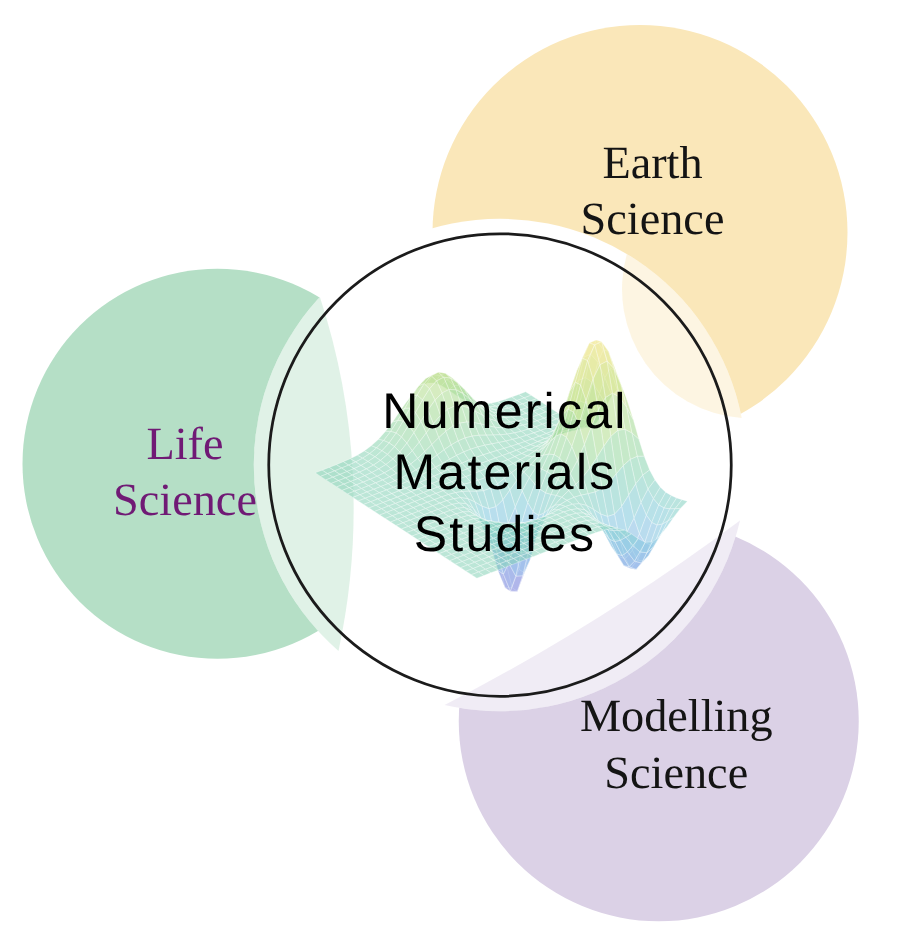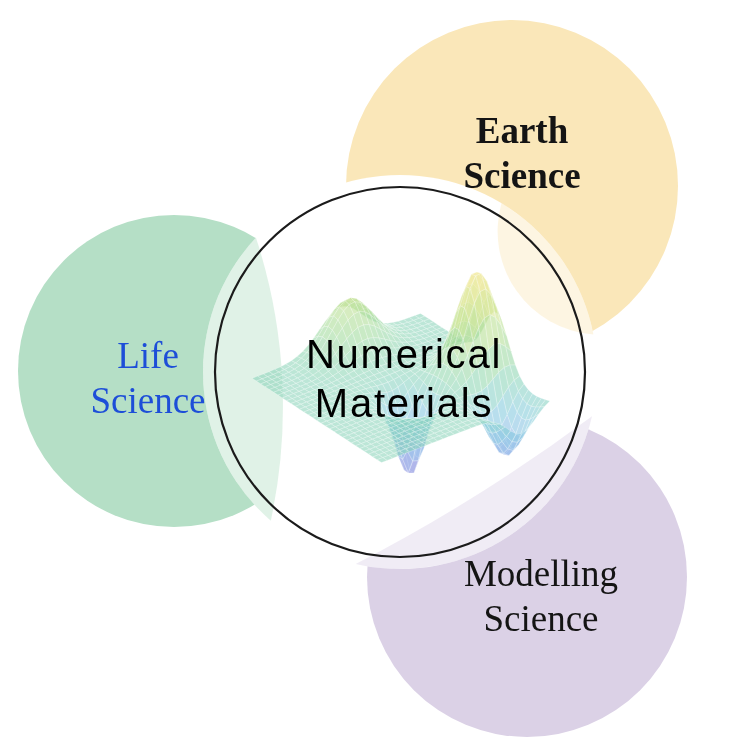--- a/index.html
+++ b/index.html
@@ -29,21 +29,21 @@
     font-family: "Liberation Sans", "DejaVu Sans", sans-serif;
     font-size: 40px;
     line-height: 49px;
     letter-spacing: 1.8px;
     text-align: center;
     color: #000000;
     white-space: nowrap;
   }
   .center-title span { display: block; }
   .pos-life      { left: 148px; top: 378px; }
-  .pos-earth     { left: 522px; top: 153px; font-weight: bold; }
+  .pos-earth     { left: 522px; top: 153px; }
   .pos-materials { left: 541px; top: 596px; }
   .pos-center    { left: 404px; top: 379px; }
 </style>
 </head>
 <body>
 
 <div class="stage">
 
   <svg id="diagram-svg" width="731" height="756" viewBox="0 0 731 756">
     <defs>
@@ -962,31 +962,32 @@
         <path d="M 394.0 453.3 L 398.3 456.1 L 403.9 453.9 L 399.6 451.1 Z" fill="rgb(133,210,183)" fill-opacity="0.55" stroke="rgba(255,255,255,0.5)" stroke-width="0.5" stroke-linejoin="round"></path>
         <path d="M 368.5 454.1 L 372.8 456.9 L 378.5 454.8 L 374.1 452.0 Z" fill="rgb(133,210,183)" fill-opacity="0.55" stroke="rgba(255,255,255,0.5)" stroke-width="0.5" stroke-linejoin="round"></path>
         <path d="M 378.5 454.8 L 382.8 457.6 L 388.4 455.4 L 384.1 452.6 Z" fill="rgb(133,210,183)" fill-opacity="0.55" stroke="rgba(255,255,255,0.5)" stroke-width="0.5" stroke-linejoin="round"></path>
         <path d="M 388.4 455.4 L 392.7 458.2 L 398.3 456.1 L 394.0 453.3 Z" fill="rgb(133,210,183)" fill-opacity="0.55" stroke="rgba(255,255,255,0.5)" stroke-width="0.5" stroke-linejoin="round"></path>
         <path d="M 372.8 456.9 L 377.1 459.7 L 382.8 457.6 L 378.5 454.8 Z" fill="rgb(133,210,183)" fill-opacity="0.55" stroke="rgba(255,255,255,0.5)" stroke-width="0.5" stroke-linejoin="round"></path>
         <path d="M 382.8 457.6 L 387.1 460.4 L 392.7 458.2 L 388.4 455.4 Z" fill="rgb(133,210,183)" fill-opacity="0.55" stroke="rgba(255,255,255,0.5)" stroke-width="0.5" stroke-linejoin="round"></path>
         <path d="M 377.1 459.7 L 381.5 462.5 L 387.1 460.4 L 382.8 457.6 Z" fill="rgb(133,210,183)" fill-opacity="0.55" stroke="rgba(255,255,255,0.5)" stroke-width="0.5" stroke-linejoin="round"></path>
       </g>
   </svg>
 
-  <div class="label pos-life" style="color: #1d4ed8;">
+  <div class="label pos-life" style="color: #701a75;">
     <span>Life</span>
     <span>Science</span>
   </div>
   <div class="label pos-earth" style="color: rgb(20, 20, 20);">
     <span>Earth</span>
     <span>Science</span>
   </div>
   <div class="label pos-materials" style="color: rgb(20, 20, 20);">
     <span>Modelling</span>
     <span>Science</span>
   </div>
 
   <div class="center-title pos-center" style="color: rgb(0, 0, 0);">
     <span>Numerical</span>
     <span>Materials</span>
+    <span>Studies</span>
   </div>
 
 </div>
 
 </body></html>

